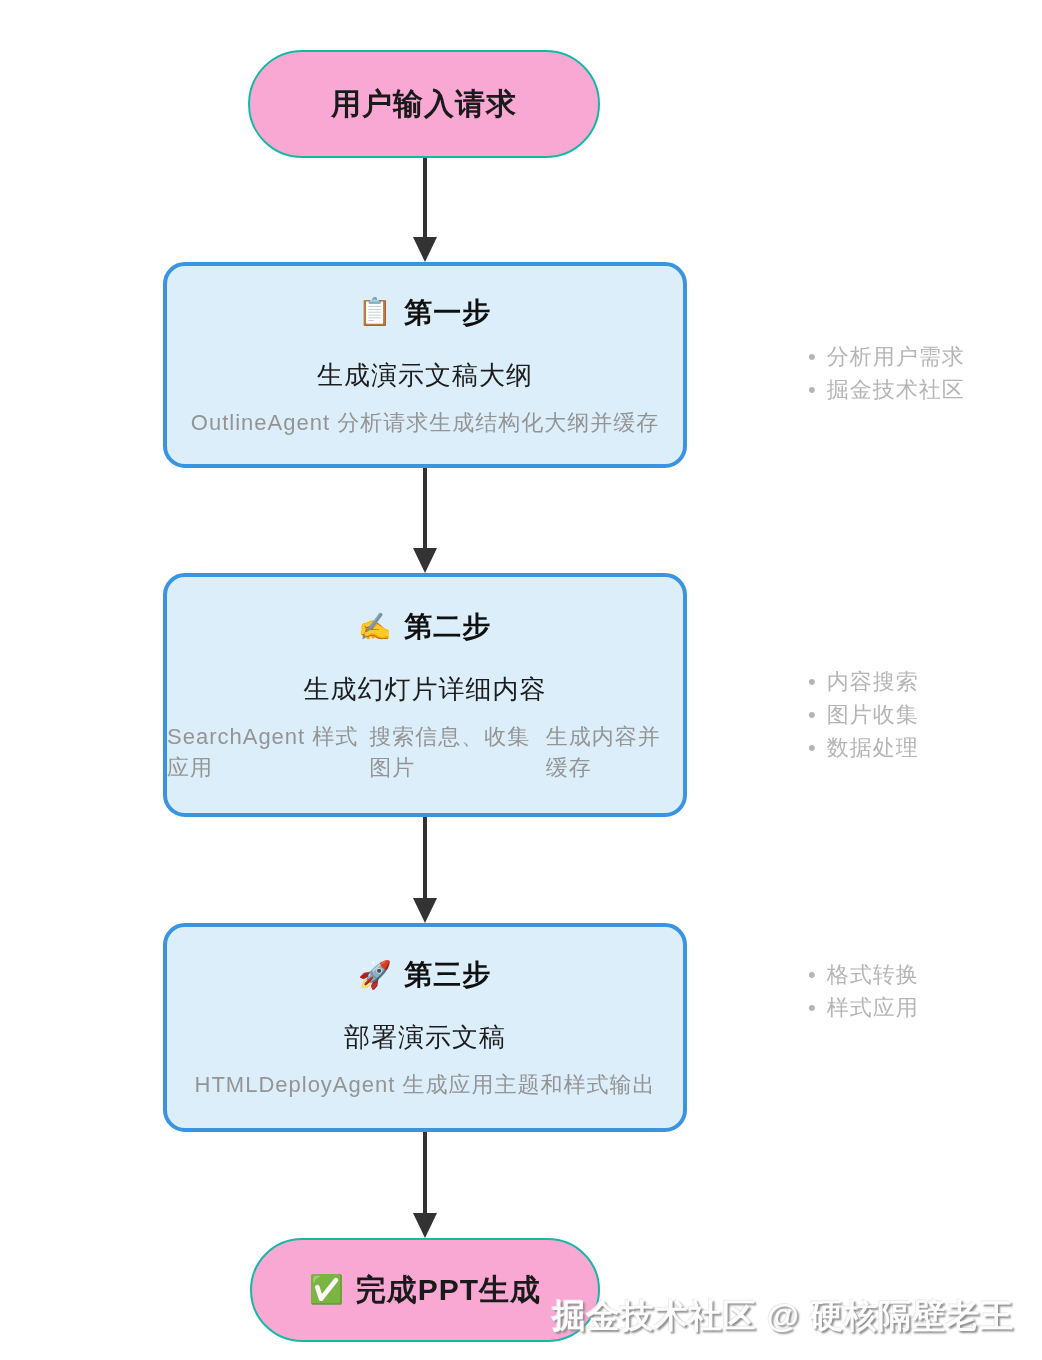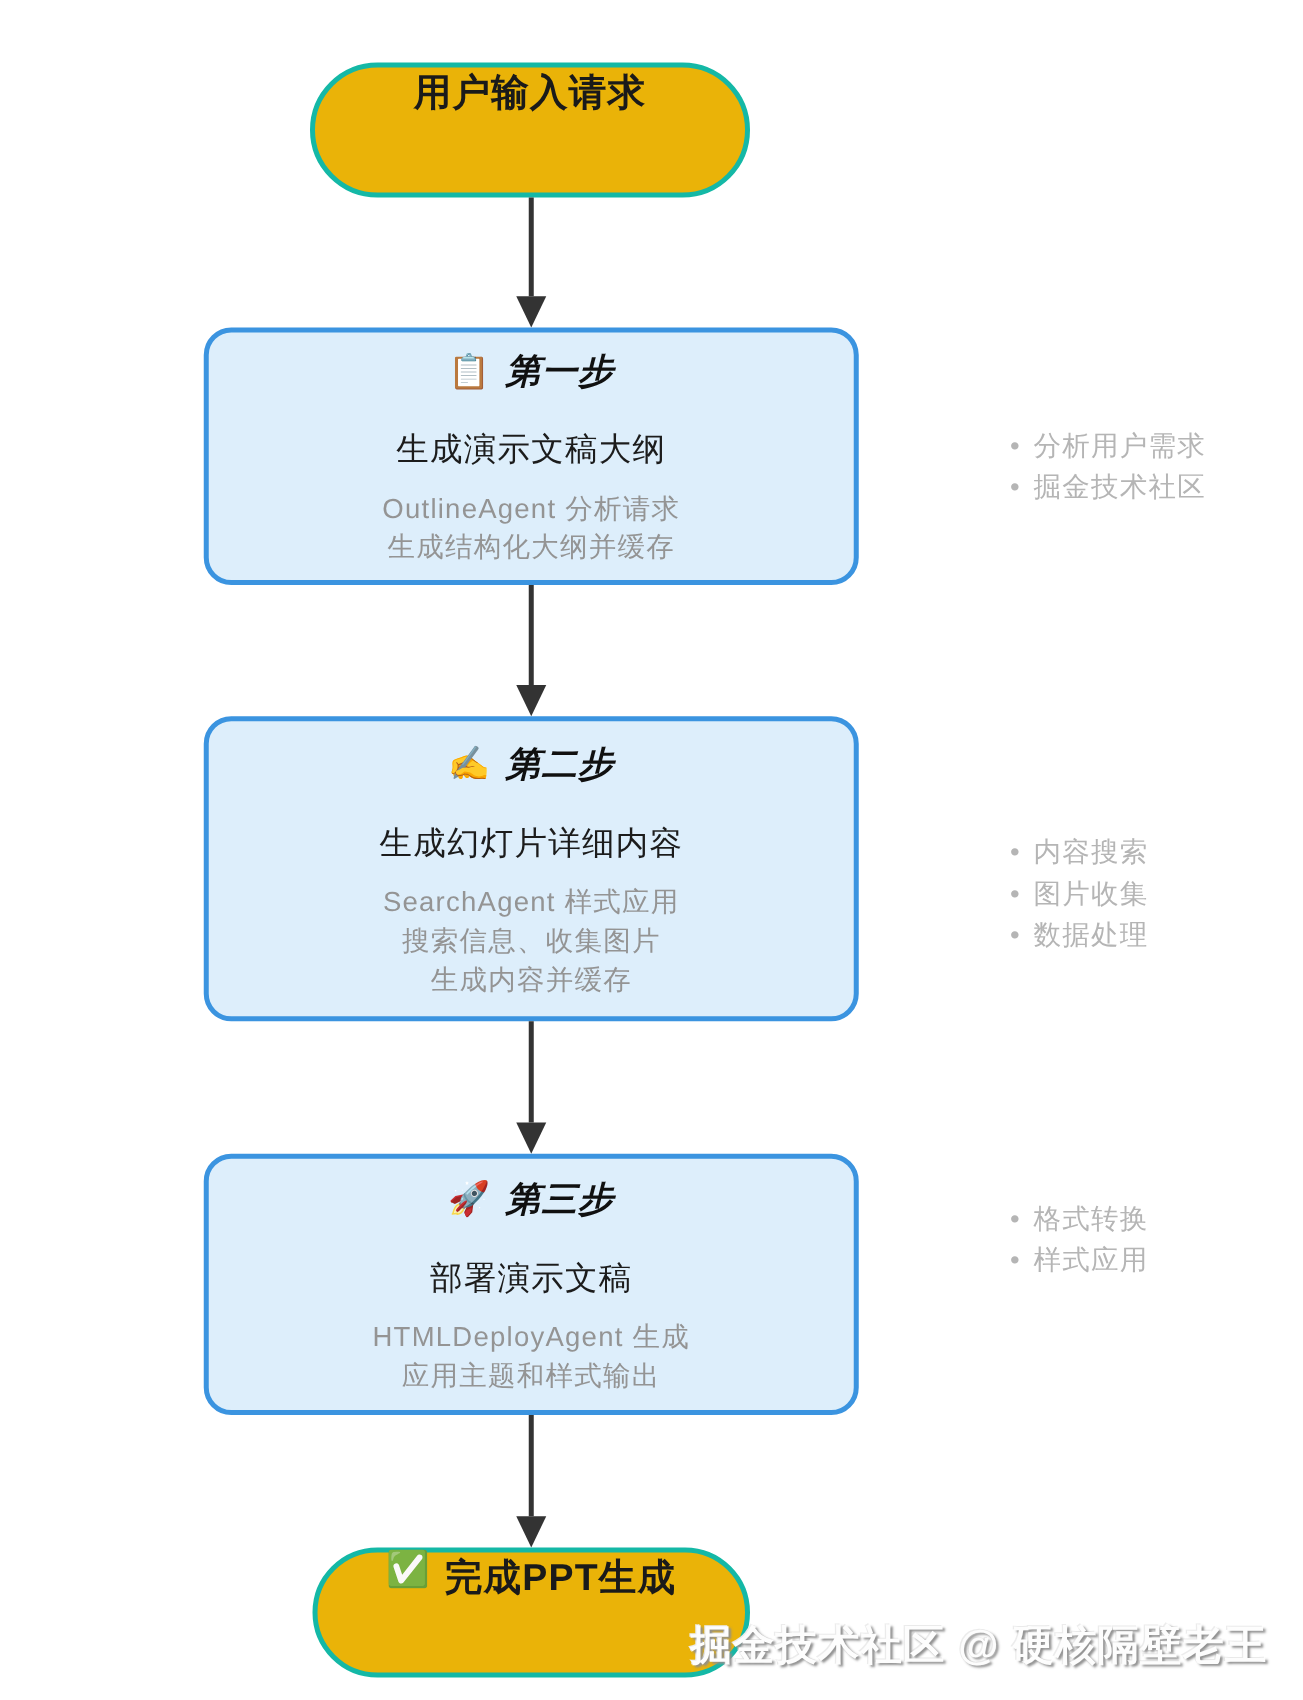--- a/index.html
+++ b/index.html
@@ -6,24 +6,24 @@
   html, body { background: #ffffff; }
   body {
     font-family: "Liberation Sans", "DejaVu Sans", sans-serif;
     width: 1042px; height: 1360px; position: relative; overflow: hidden;
   }
   .canvas { position: absolute; inset: 0; width: 1042px; height: 1360px; background: #ffffff; }
 
   
   .pill {
     position: absolute;
-    background: #eab308;
-    border: 4px solid #14b8a6;
+    background: #f9a8d4;
+    border: 2px solid #14b8a6;
     border-radius: 56px;
-    display: flex; justify-content: center;
+    display: flex; align-items: center; justify-content: center;
     gap: 12px;
   }
   .pill .pill-label {
     font-size: 30px; font-weight: 700; color: #1a1a1a; letter-spacing: 1px;
   }
   .pill .pill-icon { font-size: 28px; line-height: 1; }
   #start-pill { left: 248px; top: 50px; width: 352px; height: 108px; }
   #end-pill   { left: 250px; top: 1238px; width: 350px; height: 104px; }
 
   
@@ -35,28 +35,28 @@
     display: flex; flex-direction: column; align-items: center; justify-content: center;
   }
   #step-box-1 { top: 262px; height: 206px; }
   #step-box-2 { top: 573px; height: 244px; }
   #step-box-3 { top: 923px; height: 209px; }
 
   .step-title-row {
     display: flex; align-items: center; gap: 12px; line-height: 40px;
   }
   .step-icon { font-size: 27px; line-height: 1; }
-  .step-title { font-size: 28px; font-weight: 700; color: #101010; letter-spacing: 1px; font-style: italic; }
+  .step-title { font-size: 28px; font-weight: 700; color: #101010; letter-spacing: 1px; }
   .step-subtitle {
     margin-top: 22px;
     font-size: 26px; font-weight: 500; color: #1c1c1c; line-height: 40px; letter-spacing: 1px;
   }
   .step-details {
     margin-top: 12px;
-    display: flex; flex-direction: column; align-items: center;
+    display: flex; flex-direction: row; align-items: center;
   }
   .detail-line {
     font-size: 22px; color: #949494; line-height: 31px; letter-spacing: 1px;
   }
 
   
   .side-notes {
     position: absolute; left: 808px;
     display: flex; flex-direction: column;
   }

